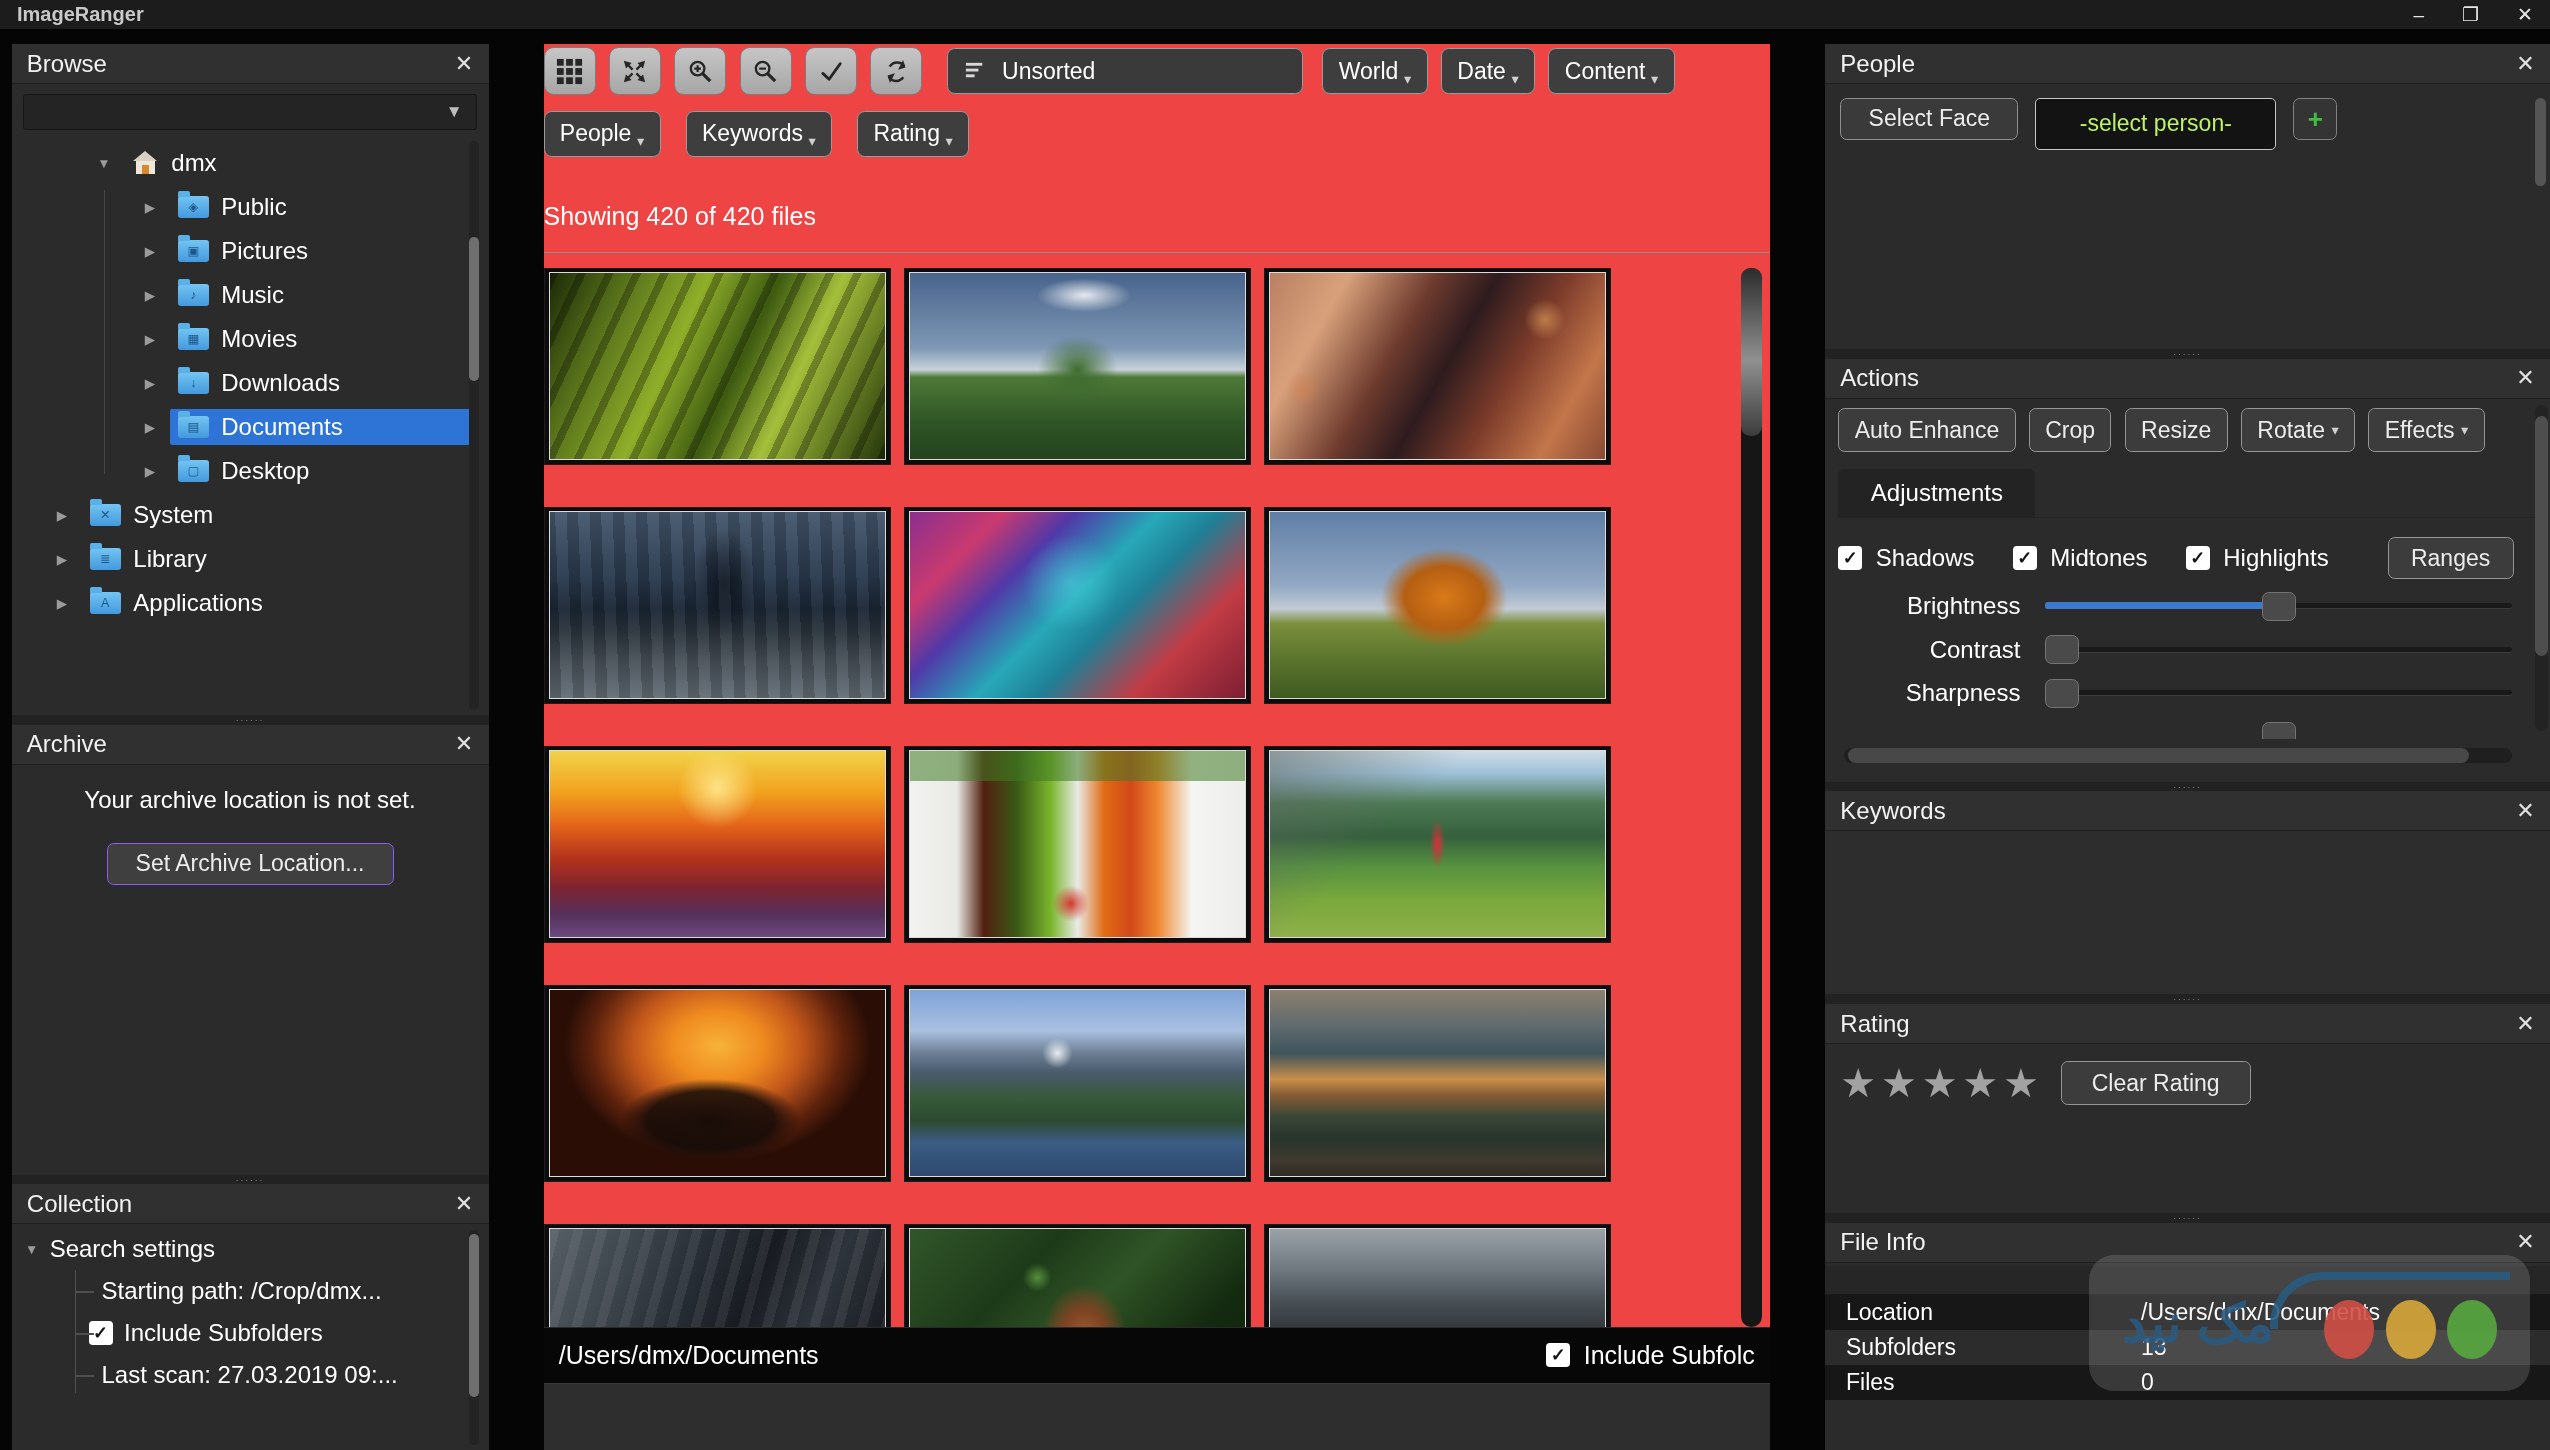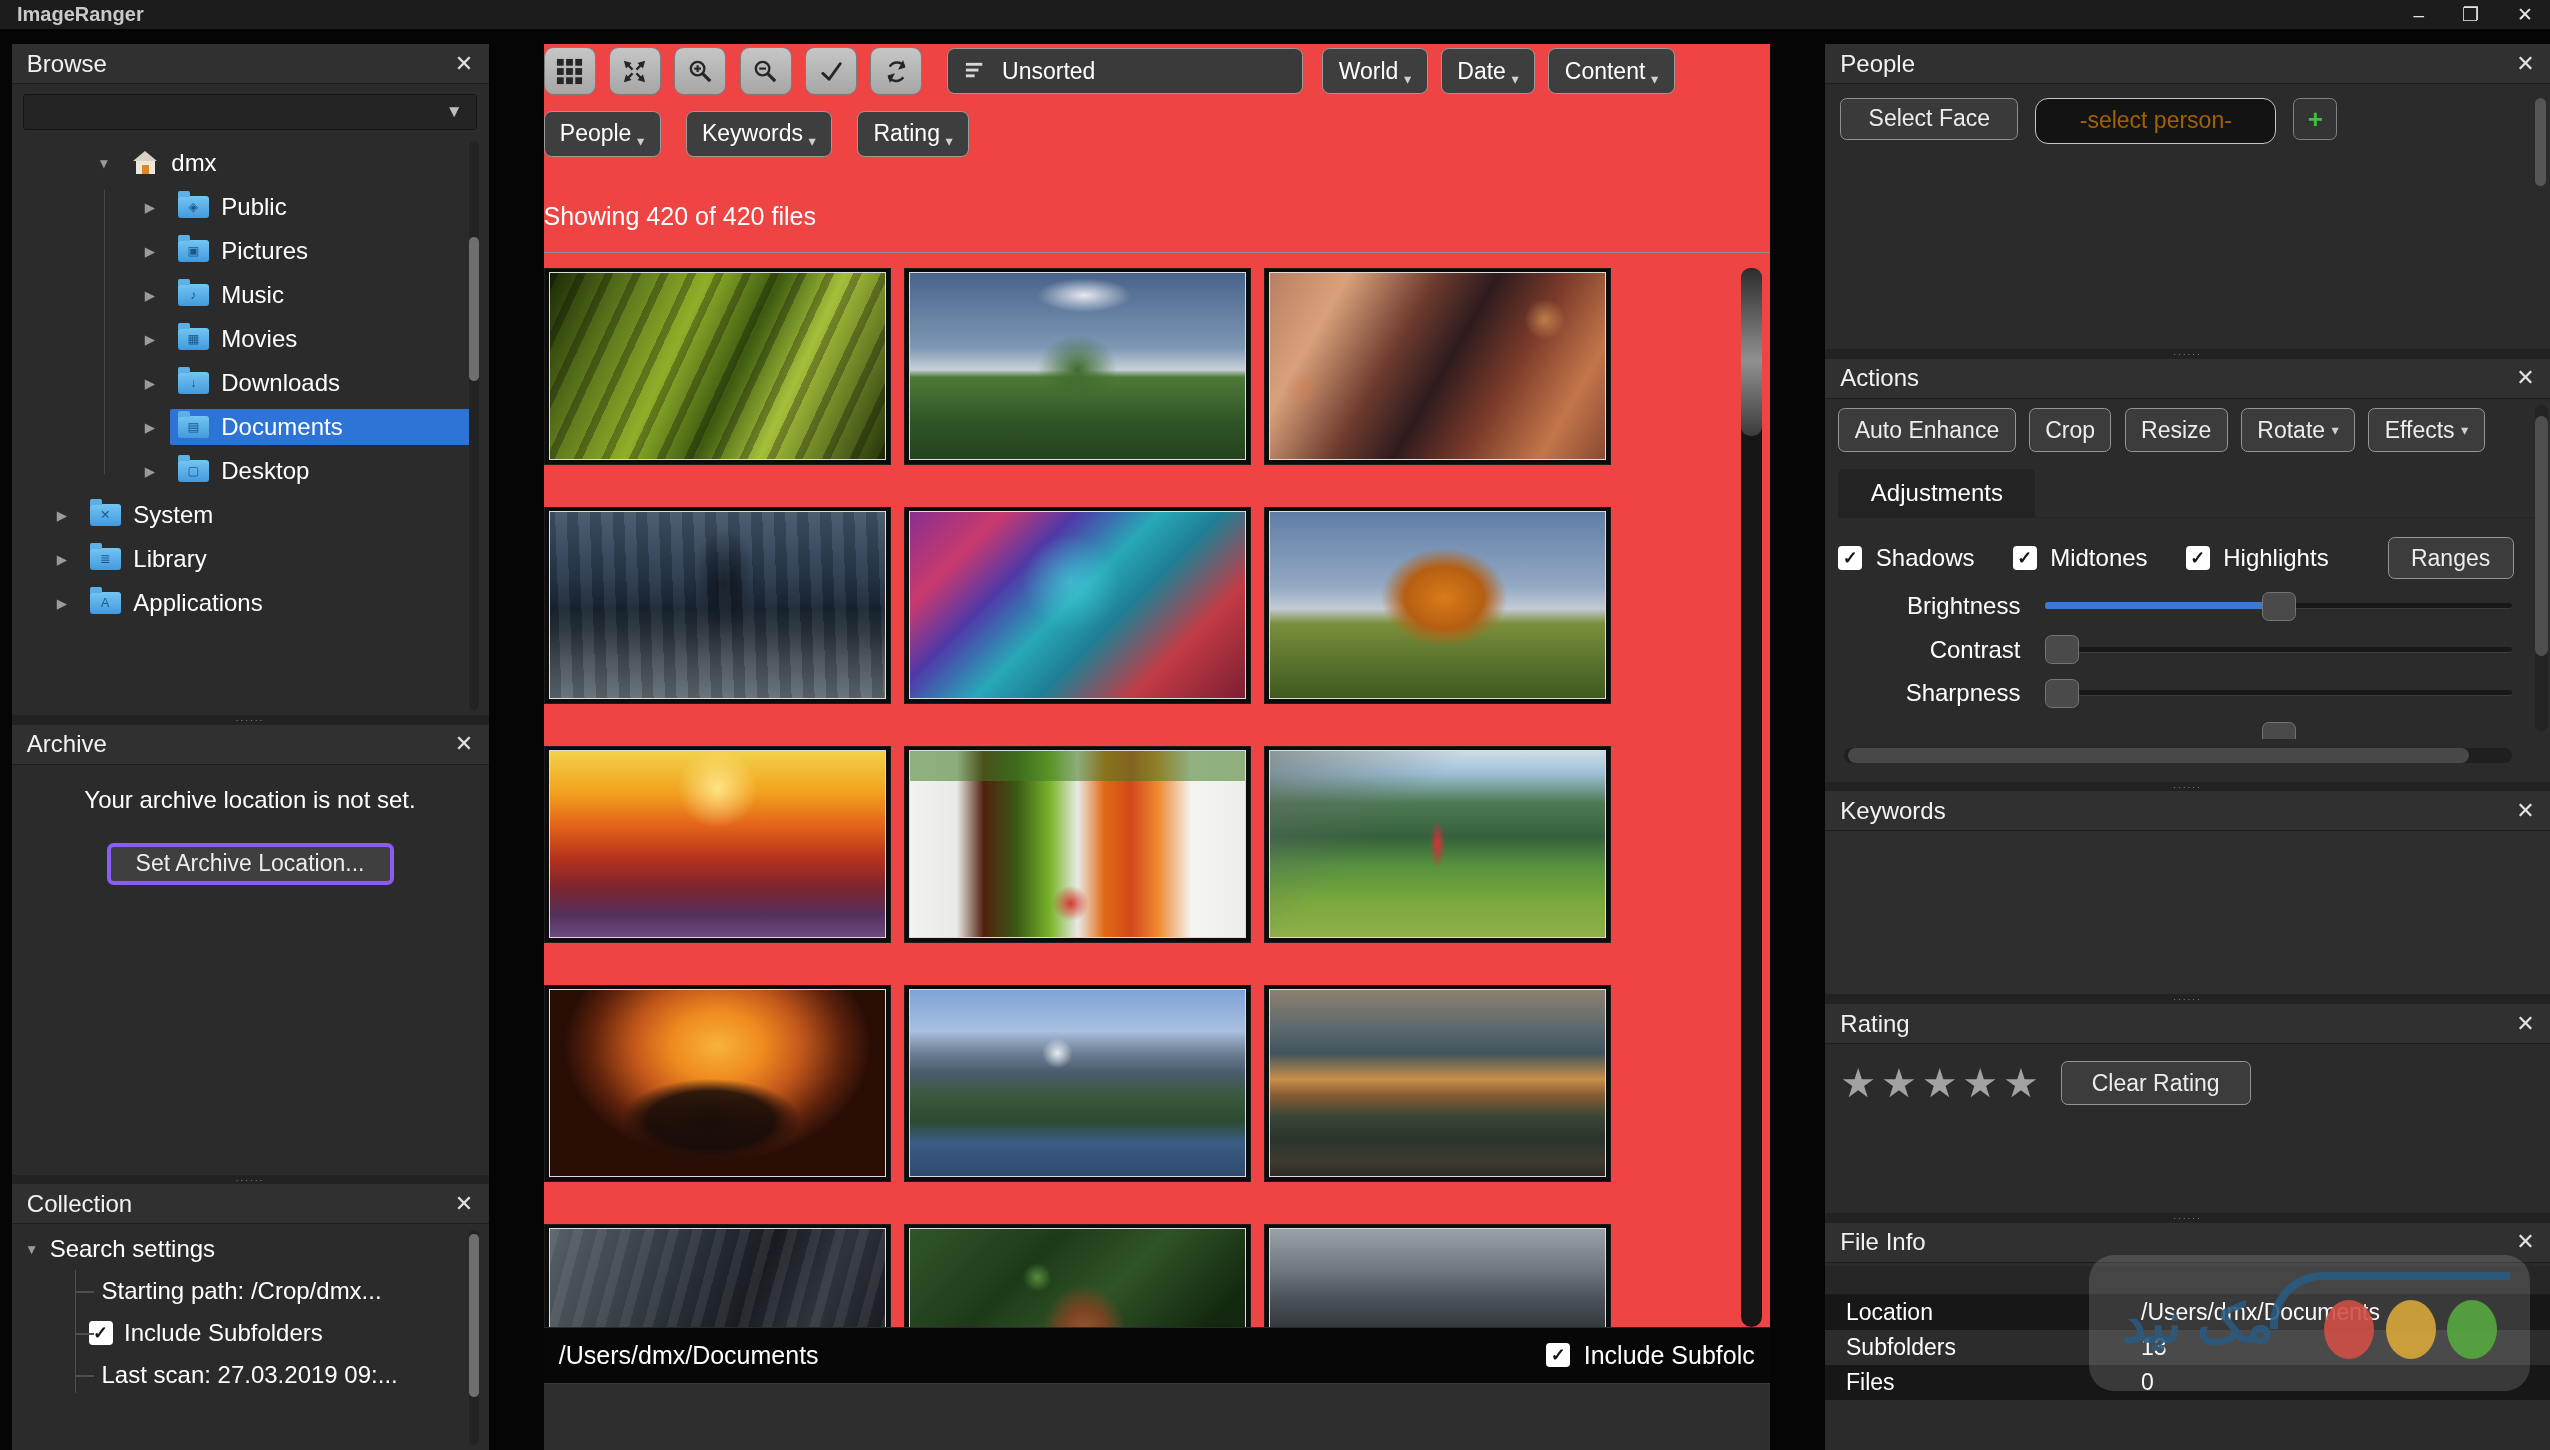--- a/index.html
+++ b/index.html
@@ -49,21 +49,21 @@
   .home-ic { width:27px; height:25px; flex:none; position:relative; }
   .home-ic .hb { position:absolute; left:3.8px; top:10.5px; width:19px; height:12.5px; background:#eee7da; }
   .home-ic .hr { position:absolute; left:1px; top:0; border-left:12.5px solid transparent;
     border-right:12.5px solid transparent; border-bottom:10.5px solid #d9d2c4; }
   .home-ic .hd { position:absolute; left:10.5px; top:14.4px; width:6.7px; height:8.6px; background:#d9882c; }
 
   .archive-panel { height:450px; flex:none; }
   .archive-msg { margin-top:21px; text-align:center; font-size:24px; color:#fff; }
   .btn { background:#3c3c3c; border:1.9px solid #959595; border-radius:6.7px; color:#ececec;
     font-size:23px; display:flex; align-items:center; justify-content:center; }
-  .archive-btn { width:287px; height:42px; margin:29px auto 0 auto; border:4px solid #8b5cf6; background:#3f3f3f; }
+  .archive-btn { width:287px; height:42px; margin:29px auto 0 auto; border:1px solid #8b5cf6; background:#3f3f3f; }
 
   .collection-panel { flex:1; }
   .coll-body { position:relative; flex:1; padding-top:3.8px; }
   .coll-row { height:42px; display:flex; align-items:center; font-size:24px; color:#fff; gap:11.5px; }
   .coll-root { padding-left:13.4px; }
   .coll-child { padding-left:90px; }
   .coll-guide { position:absolute; left:63px; top:46px; width:1.9px; height:123px; background:#4f4f4f; }
   .coll-tick { position:absolute; left:63px; width:19px; height:1.9px; background:#4f4f4f; }
 
   .cb { width:24px; height:24px; flex:none; background:#fff; border-radius:3.8px; color:#151515;
@@ -131,22 +131,22 @@
   .t14 { background:radial-gradient(circle 19px at 38% 26%,rgba(95,155,65,.85),rgba(95,155,65,0) 75%),
         radial-gradient(ellipse 59px 73px at 52% 58%,#9a5a30 0%,#7c4322 38%,rgba(124,67,34,0) 72%),
         linear-gradient(135deg,#31562a 0%,#1d3a18 30%,#2f5426 50%,#142a10 75%,#0d2009 100%); }
   .t15 { background:linear-gradient(180deg,#9aa2a8 0%,#6e787e 22%,#4a5258 38%,#353a3e 52%,#6a5a4a 70%,#54473c 84%,#3a332c 100%); }
 
   
   .right-col { width:725px; margin-top:15.3px; display:flex; flex-direction:column; flex:none; }
   .people-panel { height:305px; flex:none; }
   .people-body { position:relative; flex:1; padding:13.4px 15.3px; display:flex; align-items:flex-start; gap:17px; }
   .select-face-btn { width:178px; height:42px; background:#3a3a3a; border:1.9px solid #8f8f8f; }
-  .person-input { width:241px; height:46px; background:#131313; border:1.9px solid #c6c6c6; border-radius:13px;
-    color:#a16207; font-size:23px; display:flex; align-items:center; justify-content:center; }
+  .person-input { width:241px; height:52px; background:#131313; border:1.9px solid #c6c6c6; border-radius:5px;
+    color:#bef264; font-size:23px; display:flex; align-items:center; justify-content:center; }
   .plus-btn { width:44px; height:42px; background:#343434; border:1.9px solid #828282; }
   .plus-btn span { color:#3fbf3f; font-size:26px; font-weight:bold; line-height:1; }
   .mini-scroll { position:absolute; right:3.8px; top:13.4px; width:11.5px; height:88px; background:#555; border-radius:5.7px; }
 
   .actions-panel { height:423px; flex:none; }
   .actions-body { position:relative; flex:1; padding:9.6px 13.4px 0 13.4px; overflow:hidden; }
   .act-row { display:flex; gap:13.4px; }
   .act-btn { height:44px; padding:0 15.3px; flex:none; }
   .tab { margin-top:17px; width:197px; height:48px; background:#232323; border-radius:5.7px 5.7px 0 0;
     color:#fff; font-size:24px; display:flex; align-items:center; justify-content:center; }

